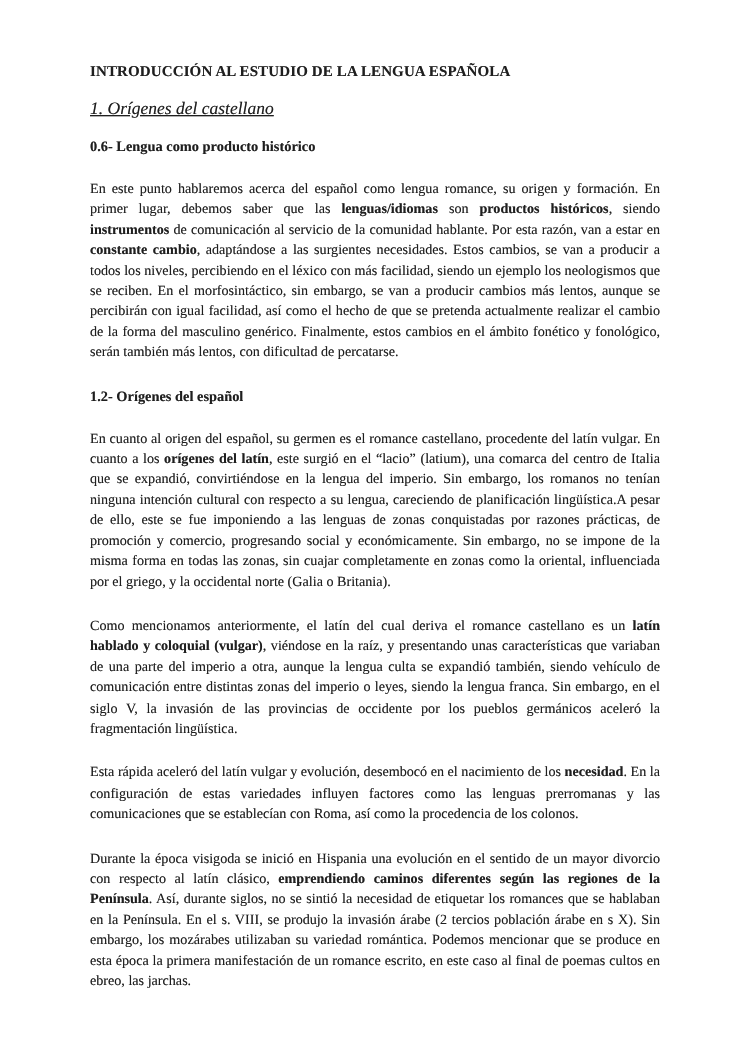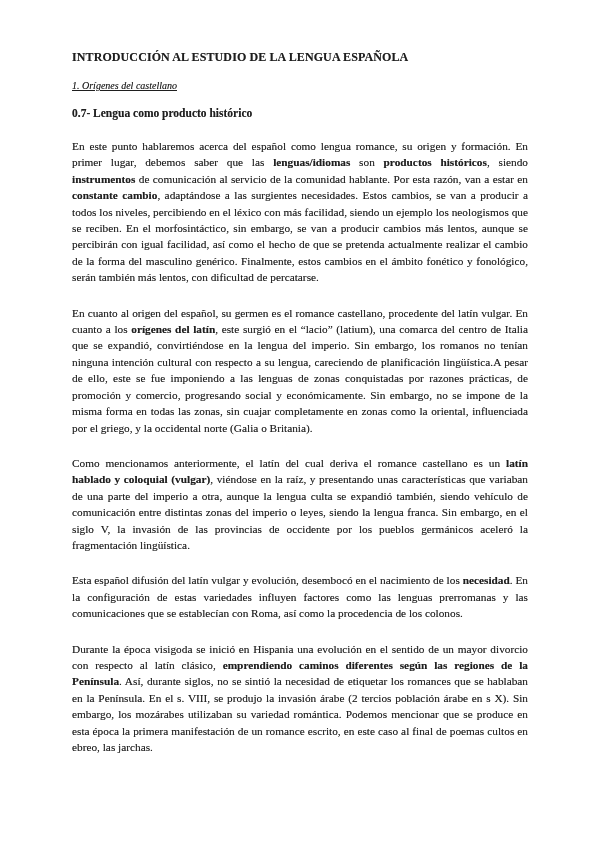--- a/index.html
+++ b/index.html
@@ -28,21 +28,21 @@
     letter-spacing: 0.1px;
     margin: 0 0 15px 0;
   }
   .chapter-heading {
     font-size: 12px;
     font-style: italic;
     font-weight: normal;
     margin: 0 0 14px 0;
   }
   .subsection-heading {
-    font-size: 10px;
+    font-size: 14px;
     font-style: italic;
     font-weight: normal;
     text-decoration: underline;
     margin: 0 0 16px 0;
   }
   .section-heading {
     font-size: 11.5px;
     font-weight: bold;
     margin: 21px 0 19px 0;
   }
@@ -56,20 +56,21 @@
   .b { font-weight: bold; }
   .i { }
 </style>
 </head>
 <body>
 
 <div class="page">
   <h1 class="doc-title">INTRODUCCIÓN AL ESTUDIO DE LA LENGUA ESPAÑOLA</h1>
   <h3 class="subsection-heading">1. Orígenes del castellano</h3>
   <div id="sections">
-      <h4 class="section-heading">0.7- Lengua como producto histórico</h4>
+      <h4 class="section-heading">0.6- Lengua como producto histórico</h4>
       <p class="paragraph"><span>En este punto hablaremos acerca del español como lengua romance, su origen y formación. En primer lugar, debemos saber que las </span><span class="b">lenguas/idiomas</span><span> son </span><span class="b">productos históricos</span><span>, siendo </span><span class="b">instrumentos</span><span> de comunicación al servicio de la comunidad hablante. Por esta razón, van a estar en </span><span class="b">constante cambio</span><span>, adaptándose a las surgientes necesidades. Estos cambios, se van a producir a todos los niveles, percibiendo en el </span><span class="i">léxico</span><span> con más facilidad, siendo un ejemplo los neologismos que se reciben. En el </span><span class="i">morfosintáctico</span><span>, sin embargo, se van a producir cambios más lentos, aunque se percibirán con igual facilidad, así como el hecho de que se pretenda actualmente realizar el cambio de la forma del masculino genérico. Finalmente, estos cambios en el ámbito </span><span class="i">fonético y fonológico</span><span>, serán también más lentos, con dificultad de percatarse.</span></p>
+      <h4 class="section-heading">1.2- Orígenes del español</h4>
       <p class="paragraph"><span>En cuanto al origen del español, su germen es el romance castellano, procedente del latín vulgar. En cuanto a los </span><span class="b">orígenes del latín</span><span>, este surgió en el </span><span class="i">“lacio”</span><span> (latium), una comarca del centro de Italia que se expandió, convirtiéndose en la lengua del imperio. Sin embargo, los romanos no tenían ninguna intención cultural con respecto a su lengua, careciendo de planificación lingüística.A pesar de ello, este se fue imponiendo a las lenguas de zonas conquistadas por razones prácticas, de promoción y comercio, progresando social y económicamente. Sin embargo, no se impone de la misma forma en todas las zonas, sin cuajar completamente en zonas como la oriental, influenciada por el griego, y la occidental norte (Galia o Britania).</span></p>
       <p class="paragraph"><span>Como mencionamos anteriormente, el latín del cual deriva el romance castellano es un </span><span class="b">latín hablado y coloquial (vulgar)</span><span>, viéndose en la raíz, y presentando unas características que variaban de una parte del imperio a otra, aunque la lengua culta se expandió también, siendo vehículo de comunicación entre distintas zonas del imperio o leyes, siendo la lengua franca. Sin embargo, en el siglo V, la invasión de las provincias de occidente por los pueblos germánicos aceleró la fragmentación lingüística.</span></p>
-      <p class="paragraph"><span>Esta español difusión del latín vulgar y evolución, desembocó en el nacimiento de los </span><span class="b">necesidad</span><span>. En la configuración de estas variedades influyen factores como las lenguas prerromanas y las comunicaciones que se establecían con Roma, así como la procedencia de los colonos.</span></p>
+      <p class="paragraph"><span>Esta rápida aceleró del latín vulgar y evolución, desembocó en el nacimiento de los </span><span class="b">necesidad</span><span>. En la configuración de estas variedades influyen factores como las lenguas prerromanas y las comunicaciones que se establecían con Roma, así como la procedencia de los colonos.</span></p>
       <p class="paragraph"><span>Durante la época visigoda se inició en Hispania una evolución en el sentido de un mayor divorcio con respecto al latín clásico, </span><span class="b">emprendiendo caminos diferentes según las regiones de la Península</span><span>. Así, durante siglos, no se sintió la necesidad de etiquetar los romances que se hablaban en la Península. En el s. VIII, se produjo la invasión árabe (2 tercios población árabe en s X). Sin embargo, los mozárabes utilizaban su variedad romántica. Podemos mencionar que se produce en esta época la primera manifestación de un romance escrito, en este caso al final de poemas cultos en ebreo, las jarchas.</span></p>
     </div>
 </div>
 
 </body></html>

